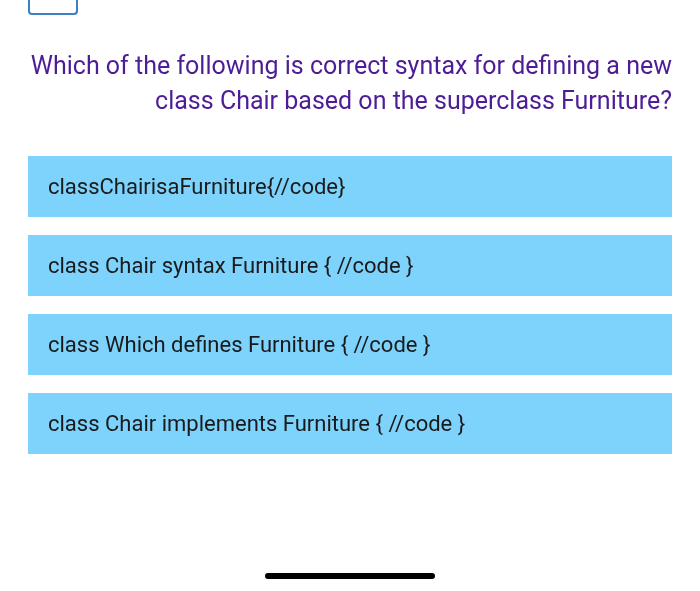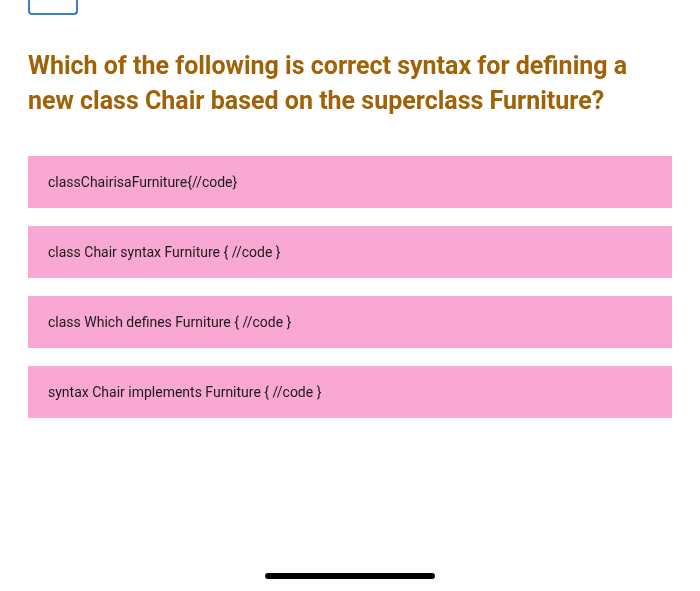--- a/index.html
+++ b/index.html
@@ -24,29 +24,30 @@
       border: 2px solid #3b7fc4;
       border-top: none;
       border-radius: 0 0 4px 4px;
     }
     .content {
       padding: 48px 28px 0 28px;
     }
     .question {
       font-size: 25px;
       line-height: 1.4;
-      color: #a16207;
+      color: #4c1d95;
       margin-bottom: 38px;
-      font-weight: 700;
+      font-weight: 400;
+      text-align: right;
     }
     .option {
-      background: #f9a8d4;
+      background: #7dd3fc;
       padding: 18px 20px;
       margin-bottom: 18px;
-      font-size: 14px;
+      font-size: 22px;
       color: #1a1a1a;
       font-weight: 400;
       cursor: pointer;
       font-family: -apple-system, BlinkMacSystemFont, "Segoe UI", Roboto, Helvetica, Arial, sans-serif;
     }
     .home-indicator {
       position: absolute;
       bottom: 12px;
       left: 50%;
       transform: translateX(-50%);
@@ -60,16 +61,16 @@
 <body>
 
 <div class="top-marker"></div>
 
 <div class="content">
   <div class="question">Which of the following is correct syntax for defining a new class Chair based on the superclass Furniture?</div>
 
   <div class="option">classChairisaFurniture{//code}</div>
   <div class="option">class Chair syntax Furniture { //code }</div>
   <div class="option">class Which defines Furniture { //code }</div>
-  <div class="option">syntax Chair implements Furniture { //code }</div>
+  <div class="option">class Chair implements Furniture { //code }</div>
 </div>
 
 <div class="home-indicator"></div>
 
 </body></html>

